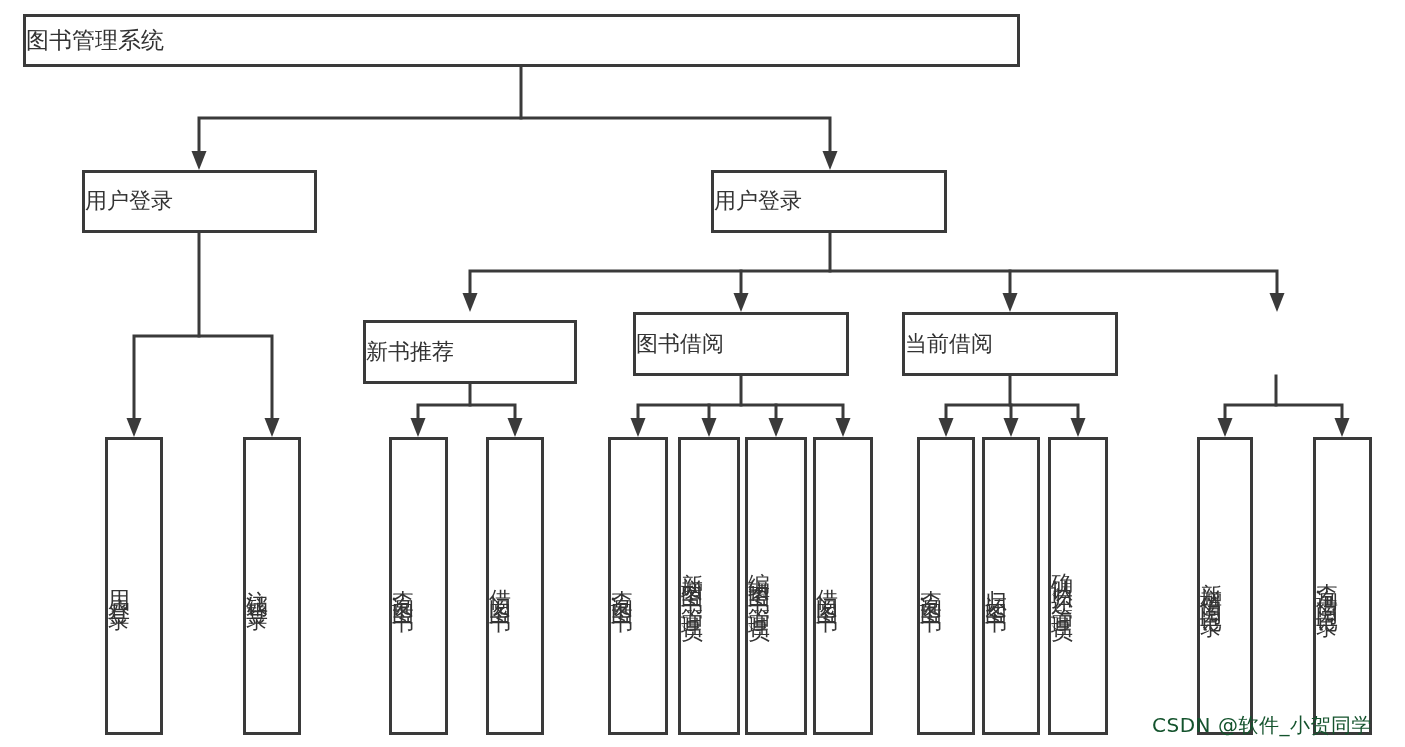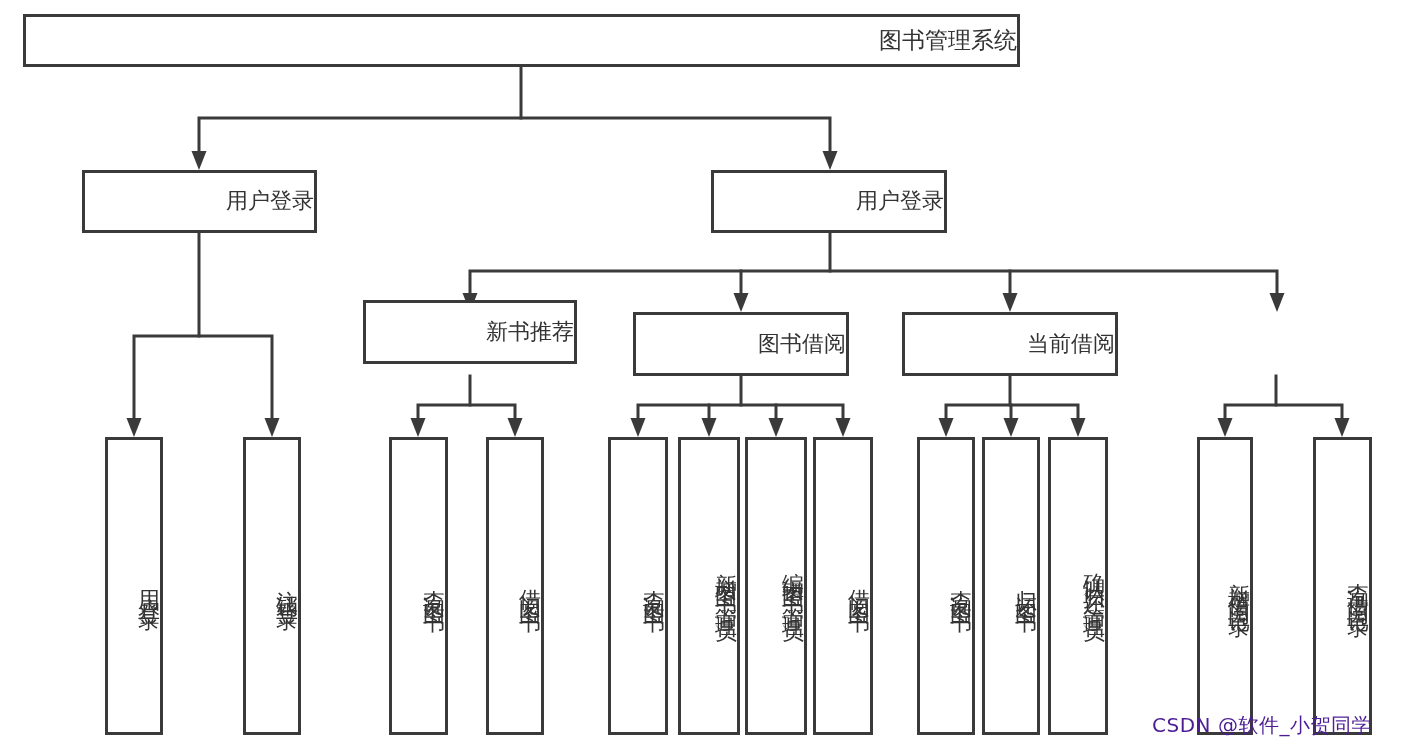--- a/index.html
+++ b/index.html
@@ -20,21 +20,21 @@
     left: 0; top: 0;
     z-index: 0;
   }
   .box {
     position: absolute;
     box-sizing: border-box;
     border: 3px solid #3a3a3a;
     background: #ffffff;
     display: flex;
     align-items: center;
-    justify-content: flex-end;
+    justify-content: flex-start;
     color: #333333;
     z-index: 1;
   }
   .h-label {
     font-size: 22px;
     white-space: nowrap;
     line-height: 1.2;
   }
   .root-label {
     font-size: 23px;
@@ -45,21 +45,21 @@
     font-size: 22px;
     letter-spacing: 7px;
     line-height: 1;
     white-space: nowrap;
   }
   .watermark {
     position: absolute;
     left: 1152px;
     top: 712px;
     font-size: 20px;
-    color: #4c1d95;
+    color: #14532d;
     white-space: nowrap;
     z-index: 2;
     letter-spacing: 0.5px;
   }
   svg .wire {
     stroke: #3a3a3a;
     stroke-width: 3;
     fill: none;
     stroke-linecap: square;
   }
@@ -126,21 +126,21 @@
     <span class="h-label root-label">图书管理系统</span>
   </div>
 
   <div class="box" style="left:82px; top:170px; width:235px; height:63px;">
     <span class="h-label">用户登录</span>
   </div>
   <div class="box" style="left:711px; top:170px; width:236px; height:63px;">
     <span class="h-label">用户登录</span>
   </div>
 
-  <div class="box" style="left:363px; top:300px; width:214px; height:64px;">
+  <div class="box" style="left:363px; top:320px; width:214px; height:64px;">
     <span class="h-label">新书推荐</span>
   </div>
   <div class="box" style="left:902px; top:312px; width:216px; height:64px;">
     <span class="h-label">当前借阅</span>
   </div>
   <div class="box" style="left:633px; top:312px; width:216px; height:64px;">
     <span class="h-label">图书借阅</span>
   </div>
 
   <div class="box" style="left:105px; top:437px; width:58px; height:298px;">

